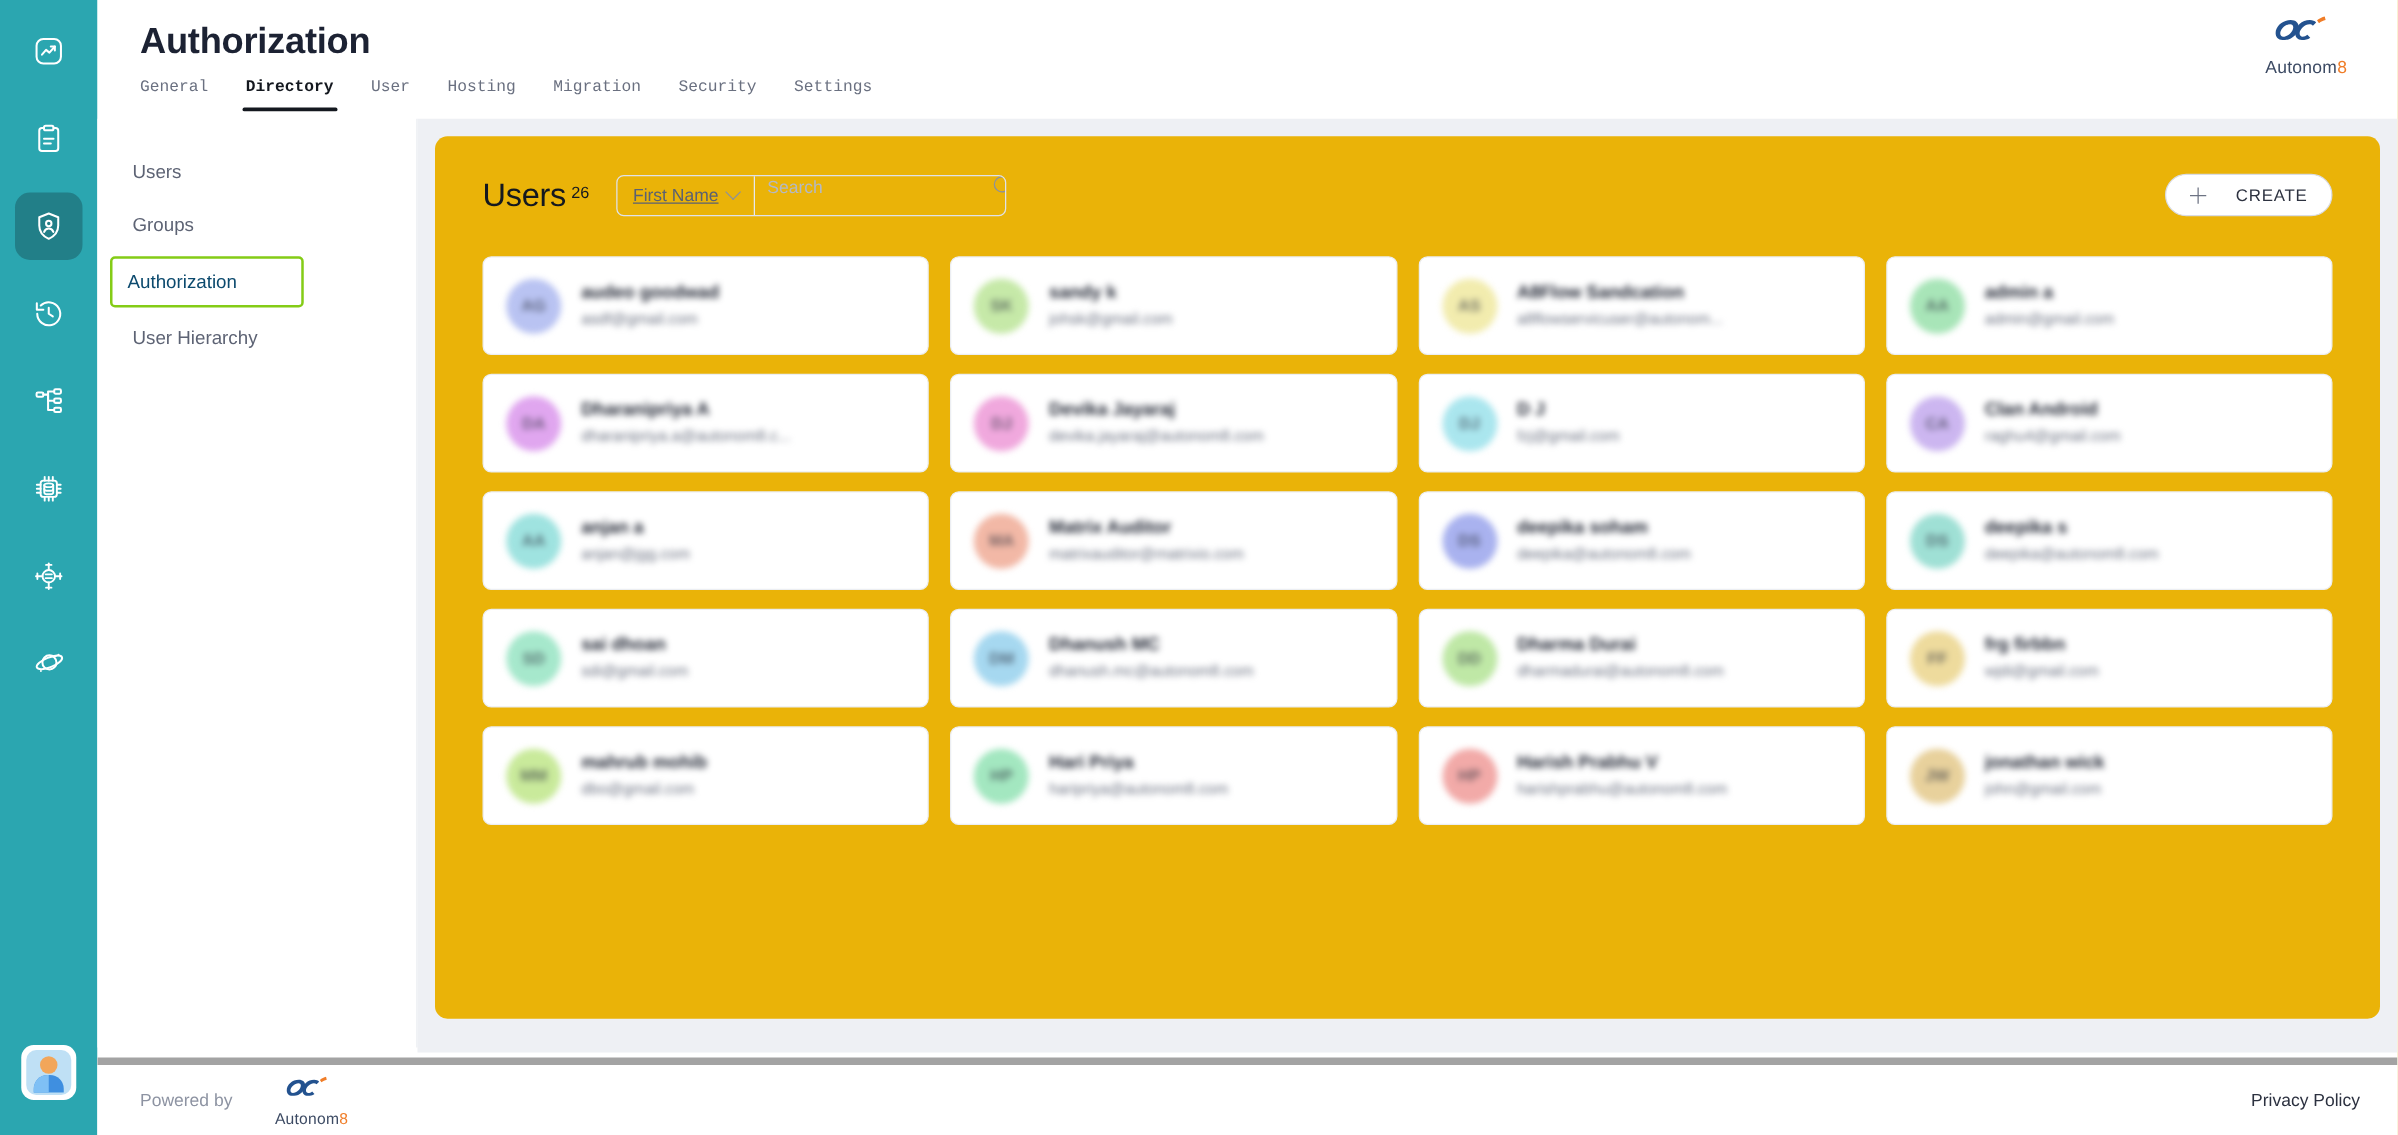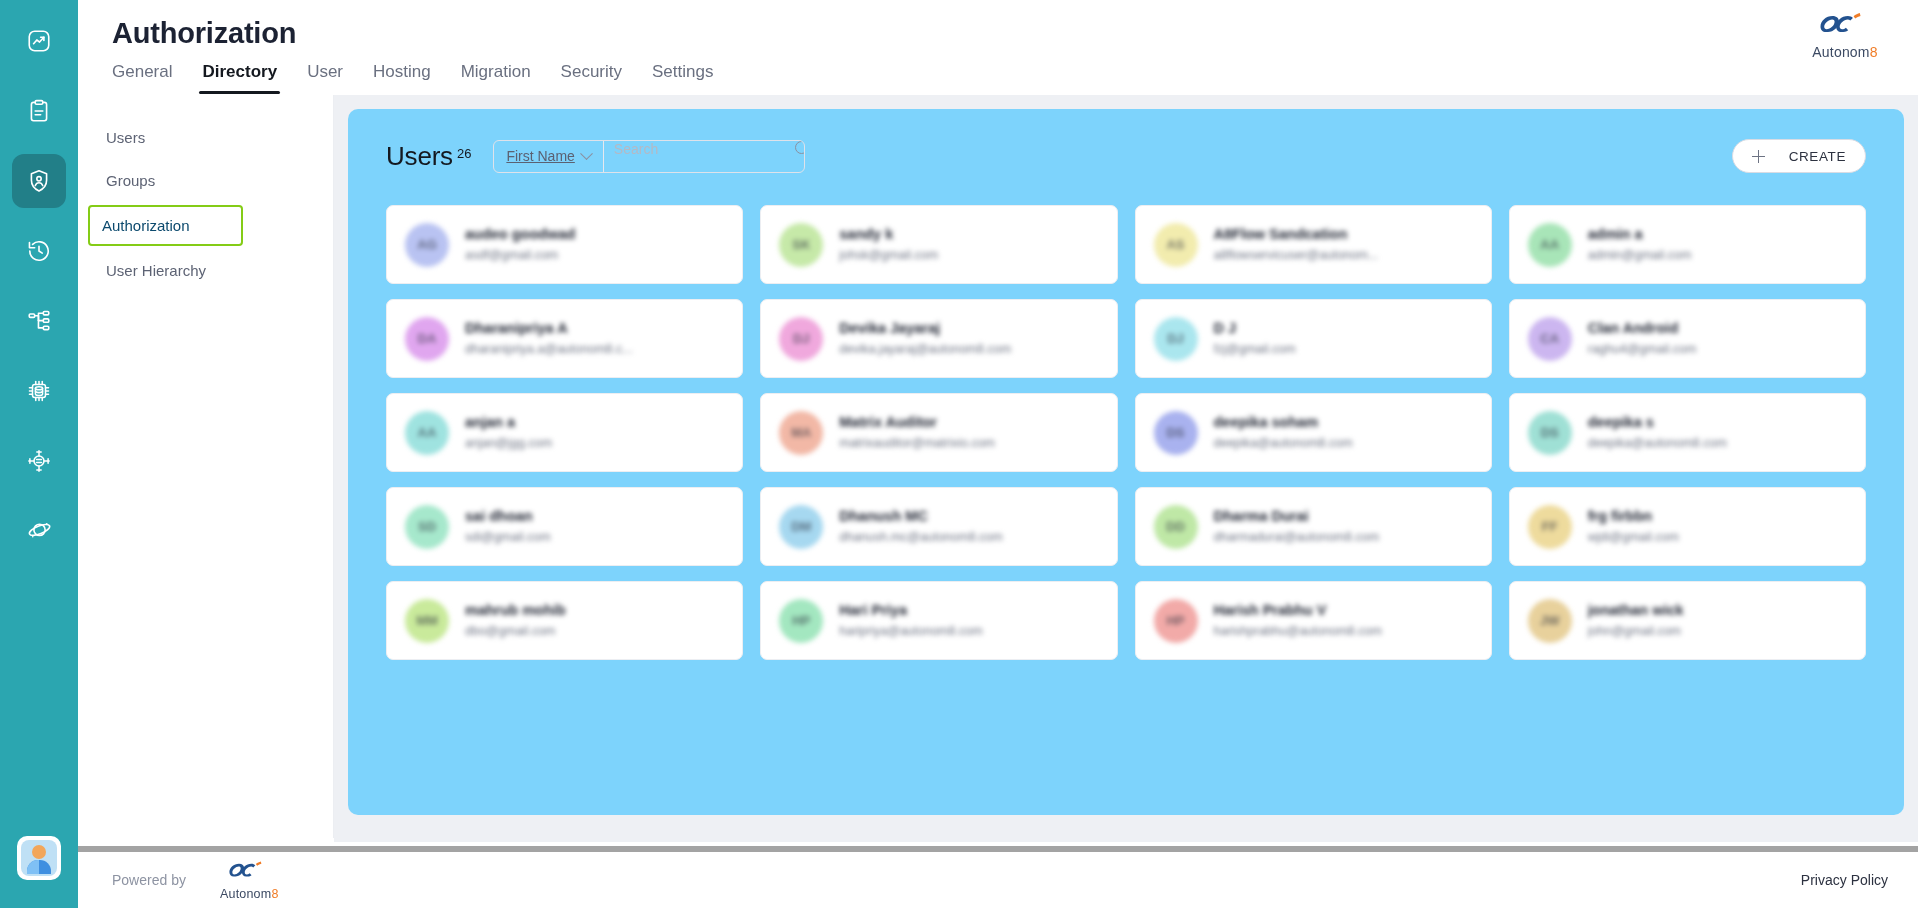--- a/index.html
+++ b/index.html
@@ -55,22 +55,22 @@
   
   .main { flex: 1; height: 908px; position: relative; background: #ffffff; }
 
   .topbar { position: relative; height: 95px; padding: 16px 0 0 34px; }
   .page-title {
     font-size: 29px; font-weight: 700; color: #1c2233; letter-spacing: -0.2px;
     line-height: 34px;
   }
   .tabs { display: flex; gap: 30px; margin-top: 12px; }
   .tab {
-    font-size: 17px; color: #6a7080; padding-bottom: 12px; cursor: pointer;
-    position: relative; white-space: nowrap;
+    font-size: 13px; color: #6a7080; padding-bottom: 12px; cursor: pointer;
+    position: relative; white-space: nowrap; font-family: Liberation Mono, monospace;
   }
   .tab.active { color: #14181f; font-weight: 700; }
   .tab.active::after {
     content: ""; position: absolute; left: -3px; right: -3px; bottom: 0;
     height: 3px; background: #14181f; border-radius: 2px;
   }
 
   .brand-tr {
     position: absolute; top: 10px; right: 18px;
     display: flex; flex-direction: column; align-items: center;
@@ -92,21 +92,21 @@
   }
   .navitem.highlight {
     color: #0c4a6e; border: 2px solid #84cc16; font-weight: 400;
     margin-left: 10px; margin-right: 90px; padding-left: 12px;
   }
 
   .content {
     flex: 1; background: #eef0f4; padding: 14px 14px 0 14px;
   }
   .panel {
-    background: #7dd3fc; border-radius: 10px; height: 706px;
+    background: #eab308; border-radius: 10px; height: 706px;
     padding: 22px 38px 0 38px; position: relative;
   }
 
   .panel-head { display: flex; align-items: center; height: 50px; }
   .users-title {
     font-size: 26px; font-weight: 400; color: #14181f; letter-spacing: -.2px;
   }
   .users-count { font-size: 13px; color: #14181f; vertical-align: super; margin-left: 4px; }
 
   .searchgroup {

